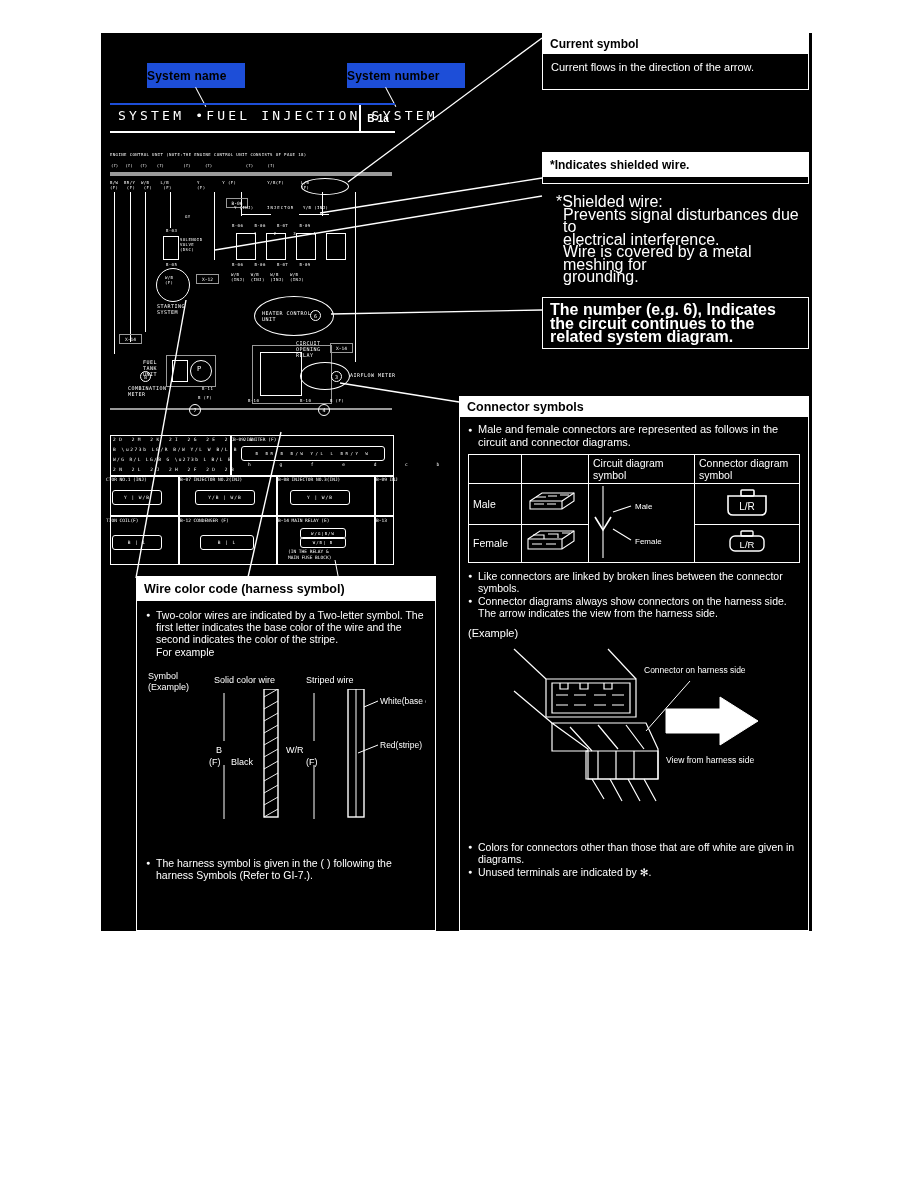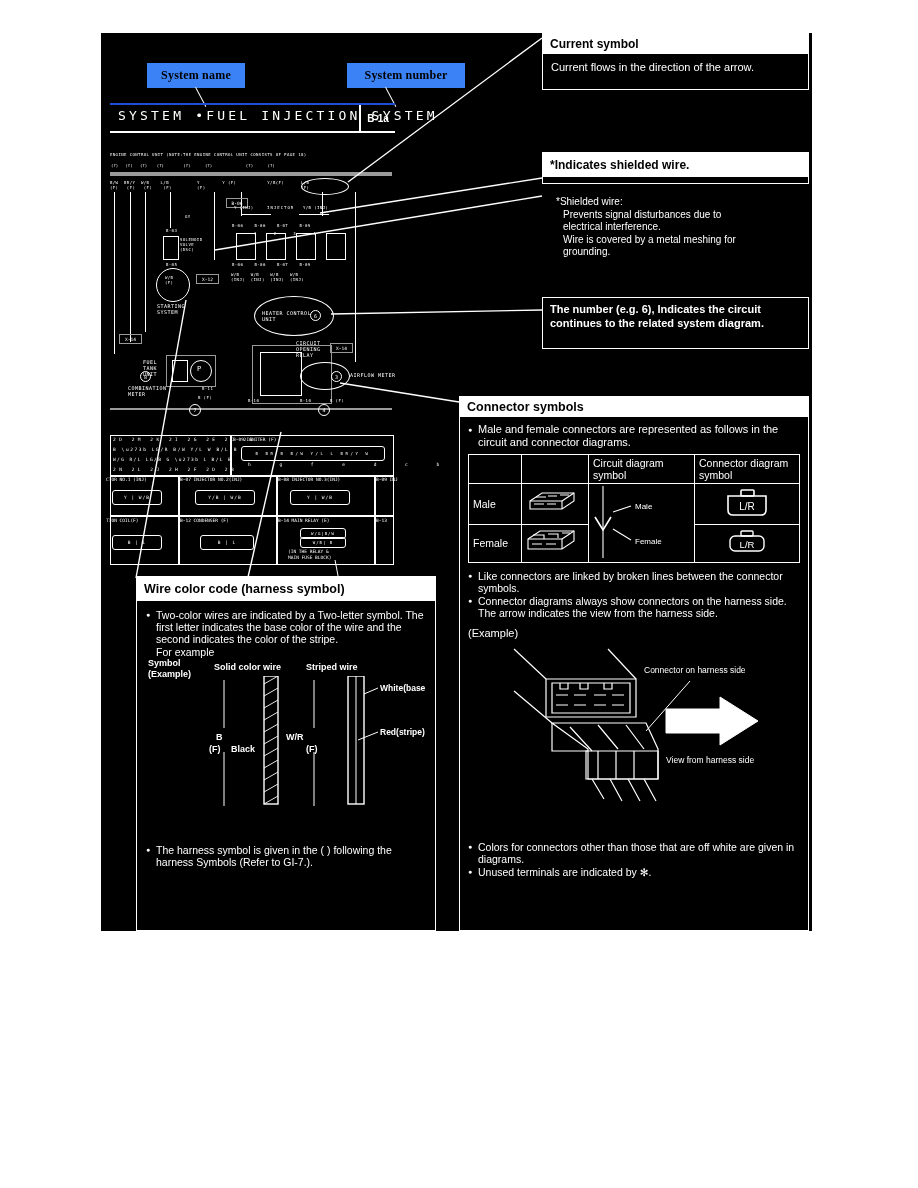--- a/index.html
+++ b/index.html
@@ -3,23 +3,23 @@
 <meta charset="utf-8">
 <style>
   html,body{margin:0;padding:0;background:#ffffff;}
   body{width:918px;height:1188px;position:relative;font-family:"Liberation Sans",sans-serif;-webkit-font-smoothing:none;}
   .page{position:absolute;left:0;top:0;width:918px;height:1188px;background:#ffffff;overflow:hidden;}
 
   
   .plate{position:absolute;left:101px;top:33px;width:711px;height:898px;background:#000000;}
 
   
-  .labelbox{position:absolute;background:#3b82f6;color:#000000;border:2px solid #000000;
-            font-weight:bold;display:flex;align-items:center;justify-content:center;
-            letter-spacing:.2px;font-family:Liberation Serif, serif;}
+  .labelbox{position:absolute;background:#1d4ed8;color:#000000;border:2px solid #000000;
+            font-weight:bold;display:flex;align-items:center;justify-content:flex-start;
+            letter-spacing:.2px;}
 
   
   .panel{position:absolute;border:1px solid #ffffff;background:#000000;}
   .panel .hdr{background:#ffffff;color:#000000;font-weight:bold;padding:3px 7px;}
   .panel .bdy{color:#ffffff;padding:5px 8px;}
 
   
   .leader{position:absolute;background:#ffffff;transform-origin:0 0;height:1px;}
 
   
@@ -234,32 +234,32 @@
   </svg>
 
   <div class="panel" id="currentSymbol">
     <div class="hdr" style="font-size:12px;">Current symbol</div>
     <div class="bdy" style="font-size:11px;padding-top:7px;">Current flows in the direction of the arrow.</div>
   </div>
 
   <div class="panel" id="shieldNote">
     <div class="hdr" style="font-size:12px;padding:5px 7px;">*Indicates shielded wire.</div>
   </div>
-  <div style="position:absolute;left:556px;top:196px;width:250px;color:#ffffff;font-size:10px;line-height:12.5px;">
+  <div style="position:absolute;left:556px;top:196px;width:250px;color:#ffffff;font-size:16px;line-height:12.5px;">
     <div>*Shielded wire:</div>
     <div style="padding-left:7px;">
       <div>Prevents signal disturbances due to</div>
       <div>electrical interference.</div>
       <div>Wire is covered by a metal meshing for</div>
       <div>grounding.</div>
     </div>
   </div>
 
   <div class="panel" id="numberNote">
-    <div style="color:#ffffff;font-weight:bold;font-size:11px;line-height:13.5px;padding:5px 7px;">The number (e.g. 6), Indicates the circuit continues to the related system diagram.</div>
+    <div style="color:#ffffff;font-weight:bold;font-size:16px;line-height:13.5px;padding:5px 7px;">The number (e.g. 6), Indicates the circuit continues to the related system diagram.</div>
   </div>
 
   <div class="panel" id="connectorPanel">
     <div class="hdr" style="font-size:12.5px;">Connector symbols</div>
     <div class="bdy" style="padding:6px 8px 0 8px;">
       <div class="bul" style="font-size:11px;line-height:13px;">Male and female connectors are represented as follows in the circuit and connector diagrams.</div>
 
       <table class="tbl" style="margin-top:5px;font-size:10.5px;">
         <tbody>
             <tr>
@@ -372,21 +372,21 @@
       </div>
     </div>
   </div>
 
   <div class="panel" id="wirePanel">
     <div class="hdr" style="font-size:12.5px;padding:5px 7px;">Wire color code (harness symbol)</div>
     <div class="bdy" style="padding:8px 9px 0 9px;">
       <div class="bul" style="font-size:10.5px;line-height:12px;">Two-color wires are indicated by a Two-letter symbol. The first letter indicates the base color of the wire and the second indicates the color of the stripe.</div>
       <div style="font-size:10.5px;padding-left:10px;">For example</div>
 
-      <div style="position:relative;height:186px;margin-top:0;font-weight:bold;">
+      <div style="position:relative;height:186px;margin-top:13px;">
         <div style="position:absolute;left:2px;top:0;color:#fff;font-size:9px;line-height:11px;white-space:pre;">Symbol
 (Example)</div>
         <div style="position:absolute;left:68px;top:4px;color:#fff;font-size:9px;">Solid color wire</div>
         <div style="position:absolute;left:160px;top:4px;color:#fff;font-size:9px;">Striped wire</div>
 
         <svg width="280" height="170" viewBox="0 0 280 170" style="position:absolute;left:0;top:18px;">
 
           <line x1="78" y1="4" x2="78" y2="52" stroke="#ffffff" stroke-width="1"></line>
           <line x1="78" y1="76" x2="78" y2="130" stroke="#ffffff" stroke-width="1"></line>
 

